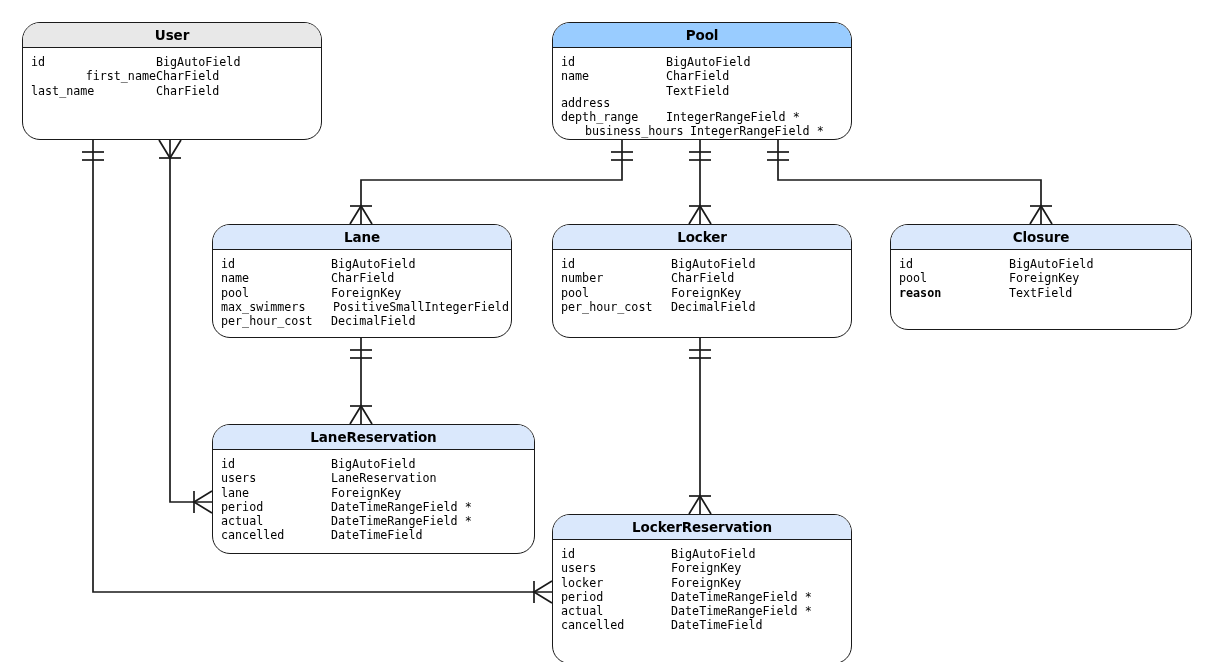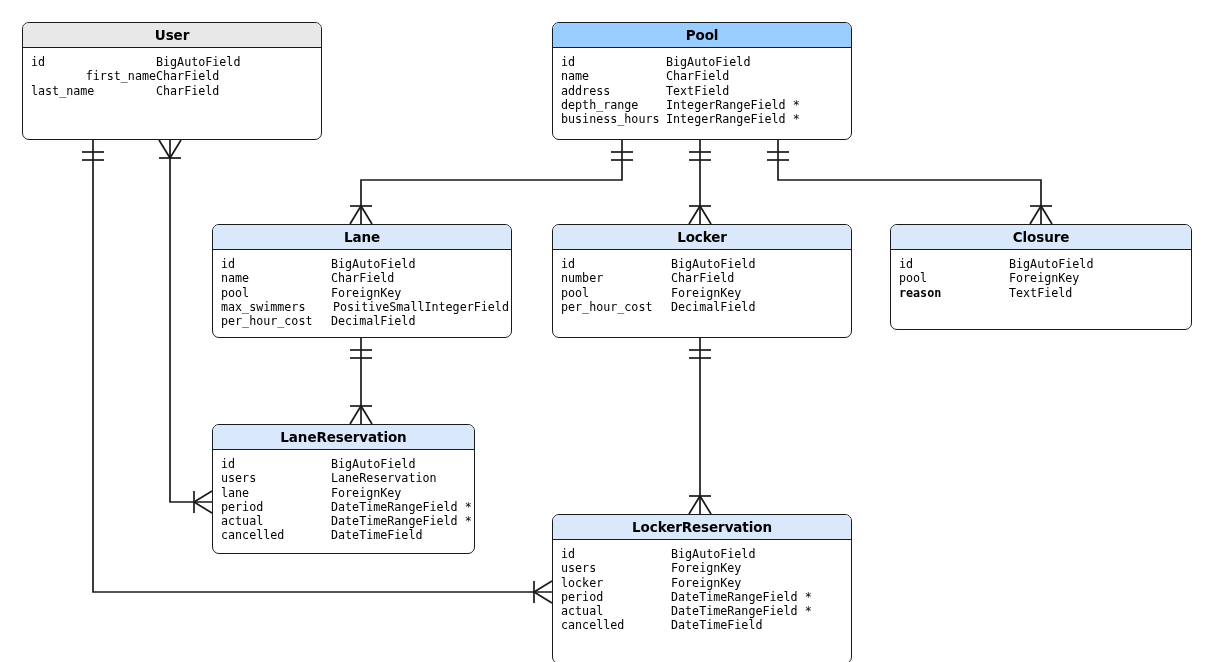--- a/index.html
+++ b/index.html
@@ -19,21 +19,21 @@
     position: absolute;
     left: 0; top: 0;
     width: 1212px;
     height: 662px;
     pointer-events: none;
   }
   .entity {
     position: absolute;
     box-sizing: border-box;
     border: 1.6px solid #1a1a1a;
-    border-radius: 7px;
+    border-radius: 18px;
     background: #ffffff;
     overflow: hidden;
   }
   .entity-header {
     box-sizing: border-box;
     height: 25px;
     line-height: 25px;
     text-align: center;
     font-family: "DejaVu Sans", "Liberation Sans", sans-serif;
     font-weight: bold;
@@ -159,23 +159,23 @@
           <div class="field-row"><span class="field-name" style="width: 125px;">id</span><span class="field-type">BigAutoField</span></div>
           <div class="field-row"><span class="field-name" style="width: 125px; text-align: right;">first_name</span><span class="field-type">CharField</span></div>
           <div class="field-row"><span class="field-name" style="width: 125px;">last_name</span><span class="field-type">CharField</span></div>
         </div>
       </div>
       <div class="entity" style="left: 552px; top: 22px; width: 300px; height: 118px;">
         <div class="entity-header" style="background: rgb(153, 204, 255);">Pool</div>
         <div class="entity-body">
           <div class="field-row"><span class="field-name" style="width: 105px;">id</span><span class="field-type">BigAutoField</span></div>
           <div class="field-row"><span class="field-name" style="width: 105px;">name</span><span class="field-type">CharField</span></div>
-          <div class="field-row"><span class="field-name" style="width: 105px;">address</span><span class="field-type">TextField</span></div>
+          <div class="field-row"><span class="field-name" style="width: 105px; margin-top: 12px;">address</span><span class="field-type">TextField</span></div>
           <div class="field-row"><span class="field-name" style="width: 105px;">depth_range</span><span class="field-type">IntegerRangeField *</span></div>
-          <div class="field-row"><span class="field-name" style="width: 105px;">business_hours</span><span class="field-type">IntegerRangeField *</span></div>
+          <div class="field-row"><span class="field-name" style="width: 105px; margin-left: 24px;">business_hours</span><span class="field-type">IntegerRangeField *</span></div>
         </div>
       </div>
       <div class="entity" style="left: 212px; top: 224px; width: 300px; height: 114px;">
         <div class="entity-header" style="background: rgb(218, 232, 252);">Lane</div>
         <div class="entity-body">
           <div class="field-row"><span class="field-name" style="width: 110px;">id</span><span class="field-type">BigAutoField</span></div>
           <div class="field-row"><span class="field-name" style="width: 110px;">name</span><span class="field-type">CharField</span></div>
           <div class="field-row"><span class="field-name" style="width: 110px;">pool</span><span class="field-type">ForeignKey</span></div>
           <div class="field-row"><span class="field-name" style="width: 112px;">max_swimmers</span><span class="field-type">PositiveSmallIntegerField</span></div>
           <div class="field-row"><span class="field-name" style="width: 110px;">per_hour_cost</span><span class="field-type">DecimalField</span></div>
@@ -191,21 +191,21 @@
         </div>
       </div>
       <div class="entity" style="left: 890px; top: 224px; width: 302px; height: 106px;">
         <div class="entity-header" style="background: rgb(218, 232, 252);">Closure</div>
         <div class="entity-body">
           <div class="field-row"><span class="field-name" style="width: 110px;">id</span><span class="field-type">BigAutoField</span></div>
           <div class="field-row"><span class="field-name" style="width: 110px;">pool</span><span class="field-type">ForeignKey</span></div>
           <div class="field-row"><span class="field-name" style="width: 110px; font-weight: bold;">reason</span><span class="field-type">TextField</span></div>
         </div>
       </div>
-      <div class="entity" style="left: 212px; top: 424px; width: 263px; height: 130px;">
+      <div class="entity" style="left: 212px; top: 424px; width: 323px; height: 130px;">
         <div class="entity-header" style="background: rgb(218, 232, 252);">LaneReservation</div>
         <div class="entity-body">
           <div class="field-row"><span class="field-name" style="width: 110px;">id</span><span class="field-type">BigAutoField</span></div>
           <div class="field-row"><span class="field-name" style="width: 110px;">users</span><span class="field-type">LaneReservation</span></div>
           <div class="field-row"><span class="field-name" style="width: 110px;">lane</span><span class="field-type">ForeignKey</span></div>
           <div class="field-row"><span class="field-name" style="width: 110px;">period</span><span class="field-type">DateTimeRangeField *</span></div>
           <div class="field-row"><span class="field-name" style="width: 110px;">actual</span><span class="field-type">DateTimeRangeField *</span></div>
           <div class="field-row"><span class="field-name" style="width: 110px;">cancelled</span><span class="field-type">DateTimeField</span></div>
         </div>
       </div>

